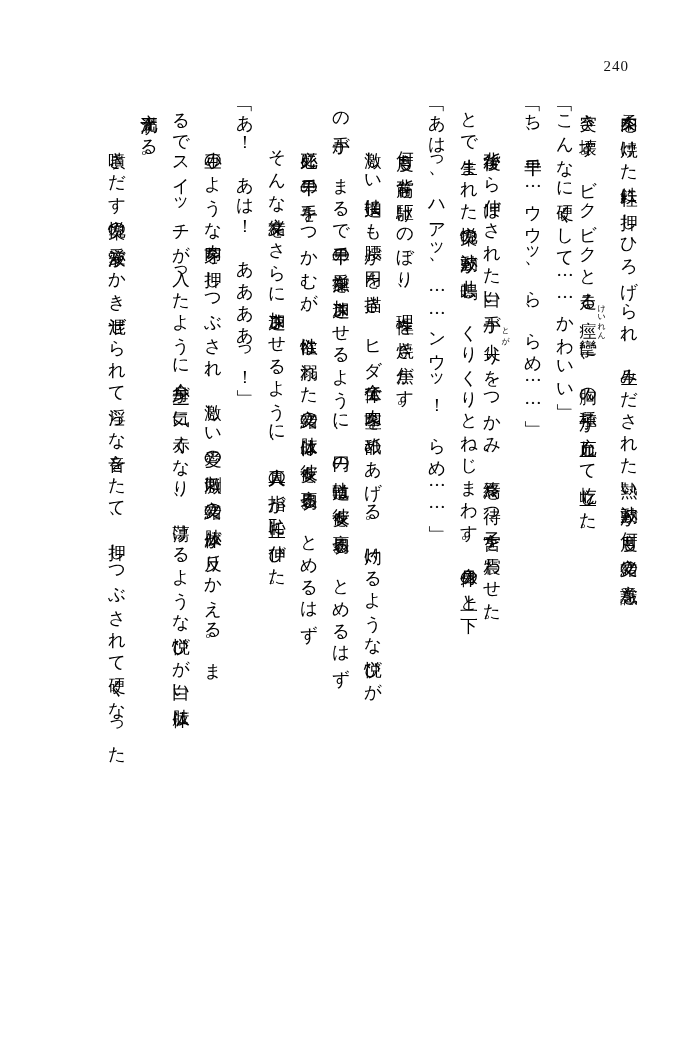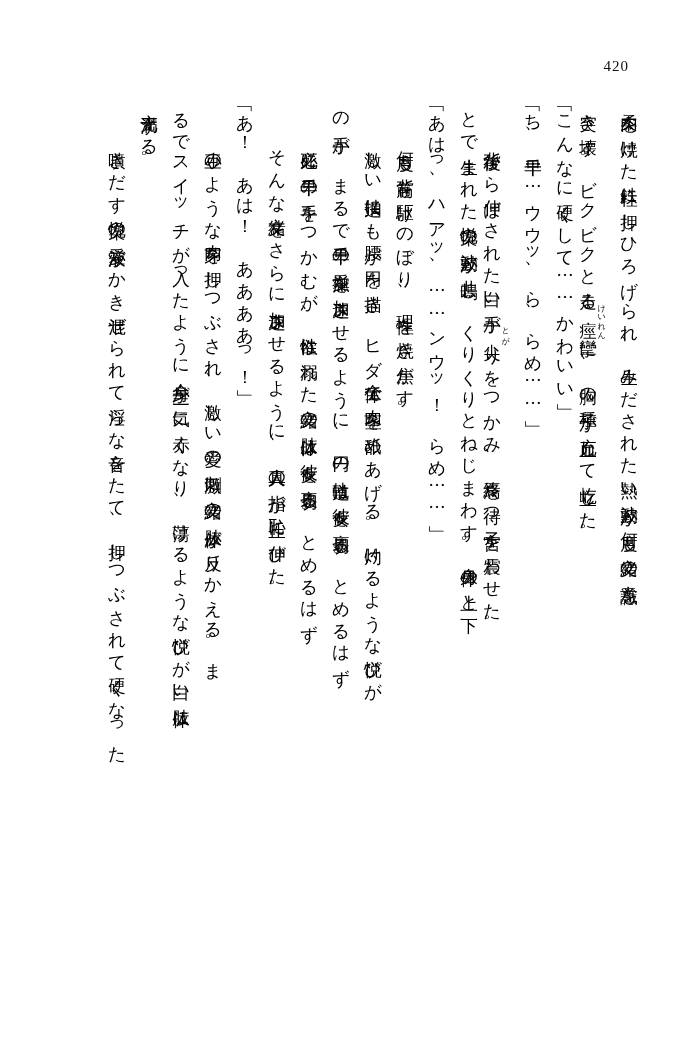--- a/index.html
+++ b/index.html
@@ -72,21 +72,21 @@
     font-size: 8px;
     letter-spacing: 0px;
     line-height: 1;
   }
 </style>
 </head>
 <body>
 
 <div class="page">
 
-  <div class="page-number">420</div>
+  <div class="page-number">240</div>
 
   <div class="text-block">
     <div class="vline">柔肉を焼けた鉄柱に押しひろげられ、生みだされた熱い波動が何度も文緒の意識を</div>
     <div class="vline">突き壊す。ビクビクと走る<ruby>痙攣<rt>けいれん</rt></ruby>に、胸の種子が充血して屹立した。</div>
     <div class="vline">「こんなに硬くして……かわいい」</div>
     <div class="vline">「ち、千早……ウウッ、ら、らめ……」</div>
     <div class="vline indent-1">　背後から伸ばされた白い手が<ruby>尖<rt>とが</rt></ruby>りをつかみ、終焉を待つ子宮を震わせた。</div>
     <div class="vline">とで生まれた悦楽の波動が共鳴し、くりくりとねじまわす。身体の上と下</div>
     <div class="vline">「あはっ、ハアッ、……ンウッ！　らめ……」</div>
     <div class="vline indent-1">　何度も背筋を駆けのぼり、理性を焼き焦がす。</div>

